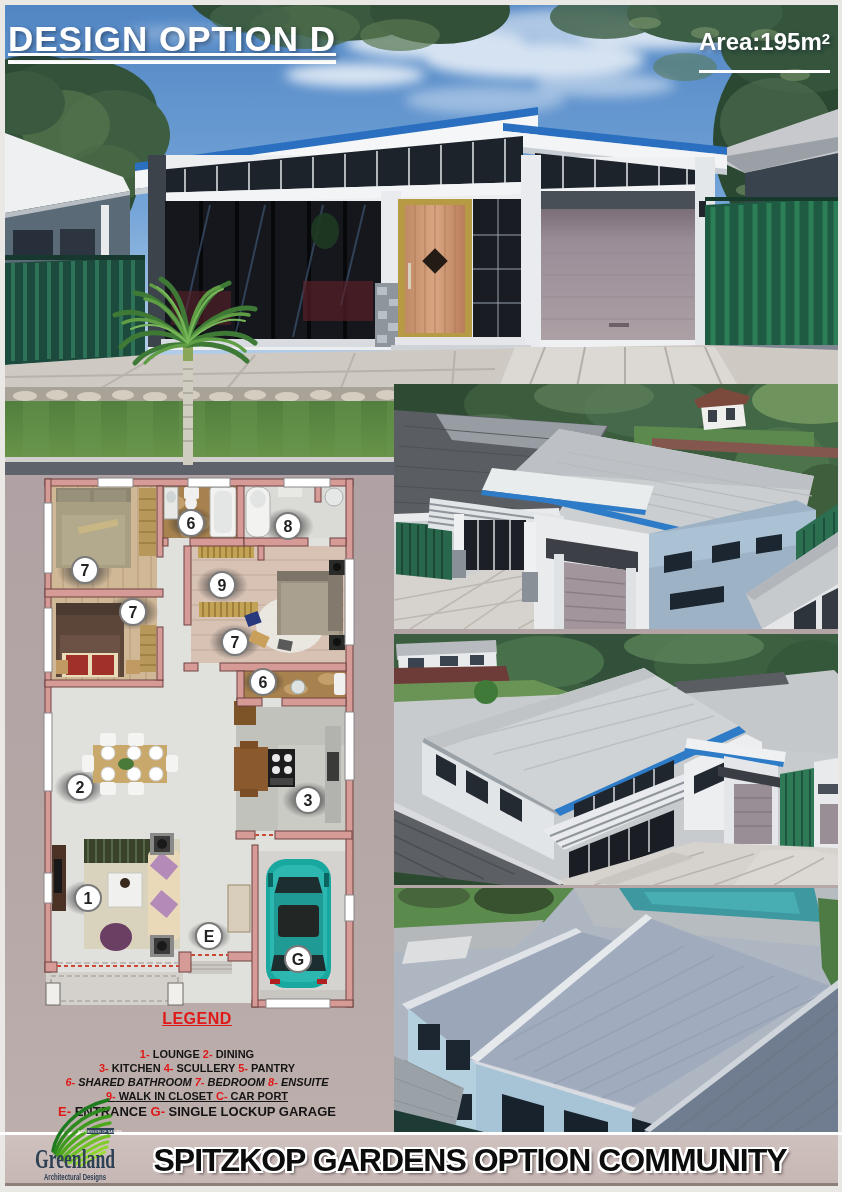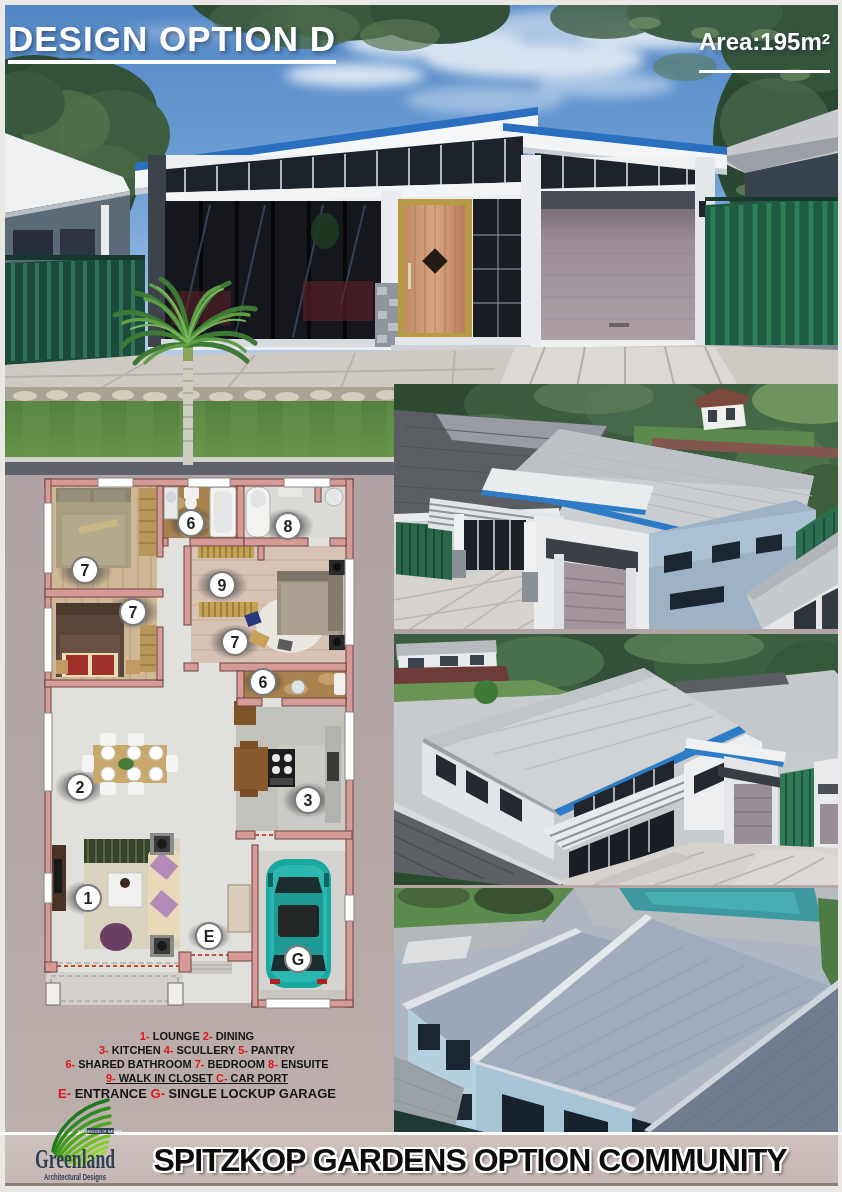--- a/index.html
+++ b/index.html
@@ -369,21 +369,21 @@
 </g>
 <g stroke="#79b85a" stroke-width="2" fill="none" stroke-linecap="round">
 <path d="M183,336 C176,306 166,290 152,282"></path>
 <path d="M183,335 C192,304 204,288 218,284"></path>
 <path d="M183,337 C204,318 224,312 240,316"></path>
 <path d="M183,338 C164,320 144,316 126,324"></path>
 </g>
 </g>
 </svg>
 
-<div class="abs" style="left:8px;top:19px;color:#fff;font-weight:bold;font-size:35px;letter-spacing:1px;border-bottom:4px solid #fff;padding-bottom:1px;text-shadow:2px 2px 4px rgba(10,20,40,.45);">DESIGN OPTION D</div>
+<div class="abs" style="left:8px;top:19px;color:#fff;font-weight:bold;font-size:35px;letter-spacing:1px;border-bottom:4px solid #fff;padding-bottom:1px;text-shadow:2px 2px 4px rgba(10,20,40,.45);text-decoration:underline;">DESIGN OPTION D</div>
 
 <div class="abs" style="left:699px;top:28px;color:#fff;font-weight:bold;font-size:24px;border-bottom:3px solid #fff;padding-bottom:14px;text-shadow:2px 2px 4px rgba(10,20,40,.45);">Area:195m<span style="font-size:15px;vertical-align:6px;">2</span></div>
 
 <svg class="abs" style="left:38px;top:475px" width="320" height="550" viewBox="0 0 320 550">
 <defs>
 <radialGradient id="csh" cx="0.5" cy="0.5" r="0.5">
         <stop offset="0.5" stop-color="#333" stop-opacity="0.55"></stop>
         <stop offset="1" stop-color="#333" stop-opacity="0"></stop>
       </radialGradient>
 </defs>
@@ -752,23 +752,24 @@
         <text x="42" y="318">2</text>
         <text x="270" y="331">3</text>
         <text x="50" y="429">1</text>
         <text x="171" y="467">E</text>
         <text x="260" y="490">G</text>
 </g>
 </g>
 </svg>
 
 <div class="abs" style="left:32px;top:1010px;width:330px;text-align:center;font-weight:bold;color:#141414;">
+<div style="font-size:16px;color:#e01818;text-decoration:underline;letter-spacing:0.5px;">LEGEND</div>
 <div style="font-size:11px;margin-top:20px;"><span style="color:#e01818">1-</span> LOUNGE <span style="color:#e01818">2-</span> DINING</div>
 <div style="font-size:11px;margin-top:2px;text-align:center;"><span style="color:#e01818">3-</span> KITCHEN <span style="color:#e01818">4-</span> SCULLERY <span style="color:#e01818">5-</span> PANTRY</div>
-<div style="font-size:11px;margin-top:2px;"><span style="color:#e01818">6-</span> SHARED BATHROOM <span style="color:#e01818">7-</span> BEDROOM <span style="color:#e01818">8-</span> ENSUITE</div>
+<div style="font-size:11px;margin-top:2px;font-style:italic;"><span style="color:#e01818">6-</span> SHARED BATHROOM <span style="color:#e01818">7-</span> BEDROOM <span style="color:#e01818">8-</span> ENSUITE</div>
 <div style="font-size:11px;margin-top:2px;text-decoration:underline;"><span style="color:#e01818">9-</span> WALK IN CLOSET <span style="color:#e01818">C-</span> CAR PORT</div>
 <div style="font-size:13px;margin-top:2px;"><span style="color:#e01818">E-</span> ENTRANCE <span style="color:#e01818">G-</span> SINGLE LOCKUP GARAGE</div>
 </div>
 
 <svg class="abs" style="left:394px;top:384px" width="444" height="245" viewBox="0 0 444 245">
 <rect x="0" y="0" width="444" height="245" fill="#cdd0d2"></rect>
 
 <rect x="0" y="0" width="444" height="78" fill="#3c5c3e"></rect>
 <g>
 <ellipse cx="40" cy="25" rx="70" ry="38" fill="#2e4a32"></ellipse>

